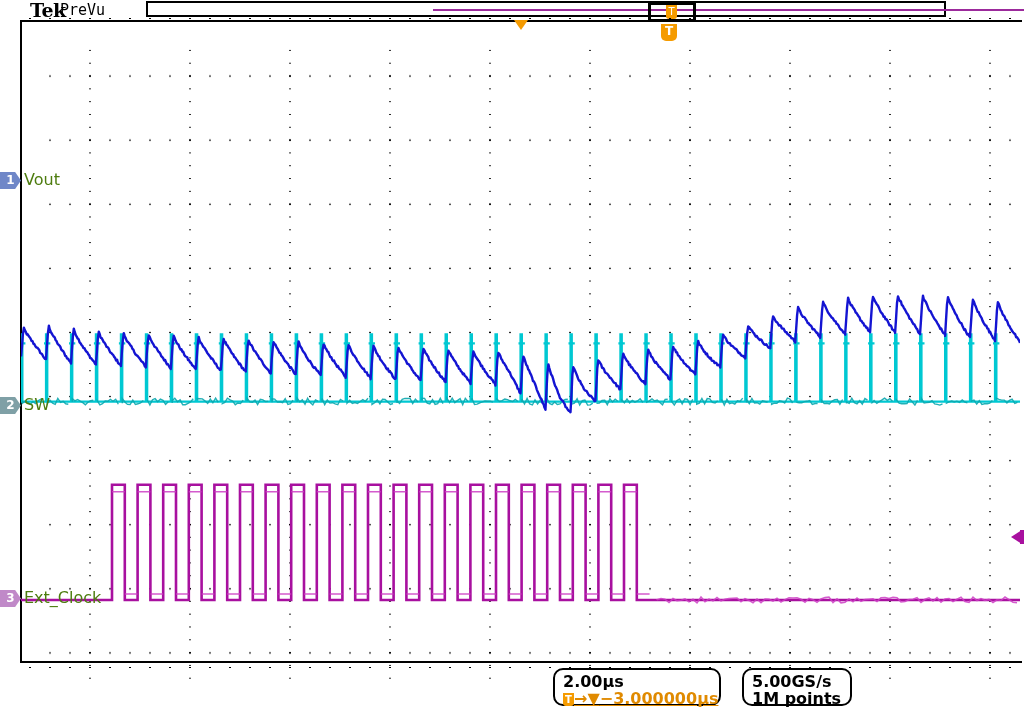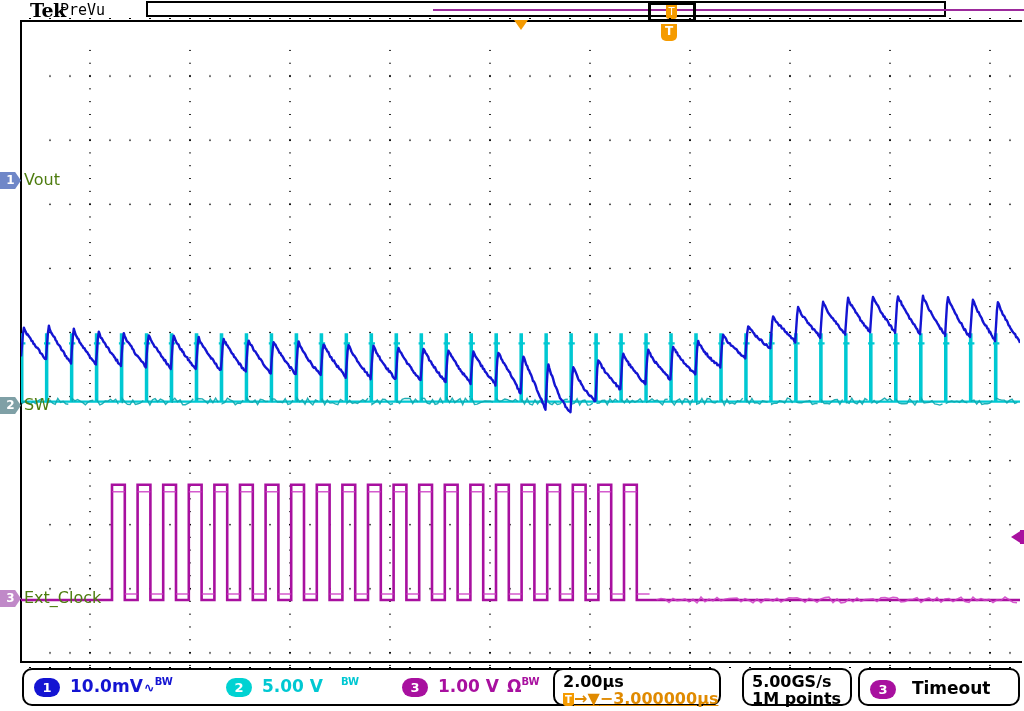--- a/index.html
+++ b/index.html
@@ -314,47 +314,28 @@
   <div class="ch-label l1">Vout</div>
 
   <div class="ch-marker c2">2</div>
   <div class="ch-label l2">SW</div>
 
   <div class="ch-marker c3">3</div>
   <div class="ch-label l3">Ext_Clock</div>
 
   <div class="readout-row">
 
-    <div class="pill" id="pill-channels">
-      <div class="chan-group" id="cg1">
-        <span class="chan-badge badge1">1</span><span class="cval1">10.0mV</span><span class="cval1 acsym" style="margin-left:1px">∿</span><span class="cval1 sup" style="margin-left:0">BW</span>
-      </div>
-
-      <div class="chan-group" id="cg2">
-        <span class="chan-badge badge2">2</span><span class="cval2">5.00 V</span><span class="cval2 sup" style="margin-left:18px">BW</span>
-      </div>
-
-      <div class="chan-group" id="cg3">
-        <span class="chan-badge badge3">3</span><span class="cval3">1.00 V</span><span class="cval3" style="margin-left:8px">Ω</span><span class="cval3 sup" style="margin-left:0">BW</span>
-      </div>
-    </div>
 
     <div class="pill" id="pill-horiz">
       <div class="pill-line r1">2.00µs</div>
       <div class="pill-line r2 orange">
         <span class="t-mini">T</span><span>→▼</span><span>−3.000000µs</span>
       </div>
     </div>
 
     <div class="pill" id="pill-sample">
       <div class="pill-line r1">5.00GS/s</div>
       <div class="pill-line r2">1M points</div>
     </div>
 
-    <div class="pill" id="pill-trig">
-      <div class="trig-pill-inner">
-        <span class="chan-badge badge3">3</span>
-        <span style="margin-left:10px">Timeout</span>
-      </div>
-    </div>
 
   </div>
 </div>
 
 </body></html>

